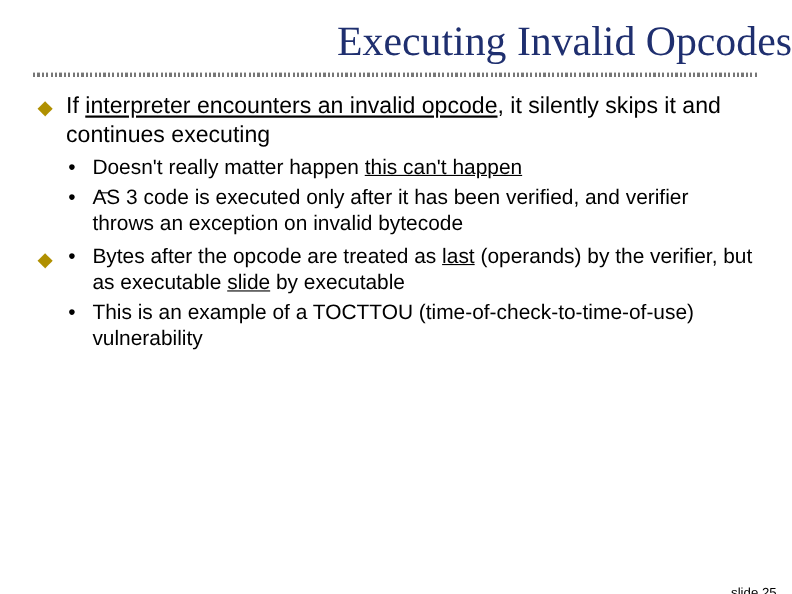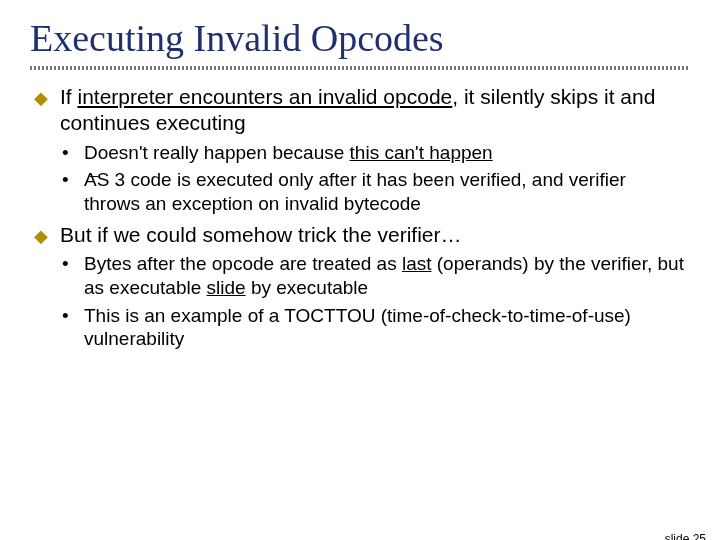--- a/index.html
+++ b/index.html
@@ -17,20 +17,21 @@
     width: 720px;
     height: 540px;
     box-sizing: border-box;
   }
   .title {
     font-family: "Times New Roman", Times, serif;
     font-size: 38px;
     color: #1f2f6f;
     margin: 16px 0 6px 30px;
     font-weight: normal;
+    text-align: right;
   }
   .rule {
     margin: 0 30px 14px 30px;
     height: 4px;
     background: repeating-linear-gradient(90deg, #777 0, #777 2px, #fff 2px, #fff 4px);
   }
   .content {
     margin: 0 34px 0 34px;
     font-size: 21px;
     line-height: 1.25;
@@ -91,35 +92,34 @@
 
   <div class="content">
 
     <div class="l1">
       <span class="bullet">◆</span>
       <span>If </span><span class="u">interpreter encounters an invalid opcode</span><span>, it silently skips it and continues executing</span>
     </div>
 
     <div class="l2">
       <span class="bullet">•</span>
-      <span>Doesn't really happen because </span><span class="u">this can't happen</span>
+      <span>Doesn't really matter happen </span><span class="u">this can't happen</span>
     </div>
 
     <div class="l3">
       <span class="bullet">–</span>
     </div>
 
     <div class="l2">
       <span class="bullet">•</span>
       <span>AS 3 code is executed only after it has been verified, and verifier throws an exception on invalid bytecode</span>
     </div>
 
     <div class="l1">
       <span class="bullet">◆</span>
-      <span>But if we could somehow trick the verifier…</span>
     </div>
 
     <div class="l2">
       <span class="bullet">•</span>
       <span>Bytes after the opcode are treated as </span><span class="u">last</span><span> (operands) by the verifier, but as executable </span><span class="u">slide</span><span> by executable</span>
     </div>
 
     <div class="l2">
       <span class="bullet">•</span>
       <span>This is an example of a TOCTTOU (time-of-check-to-time-of-use) vulnerability</span>

